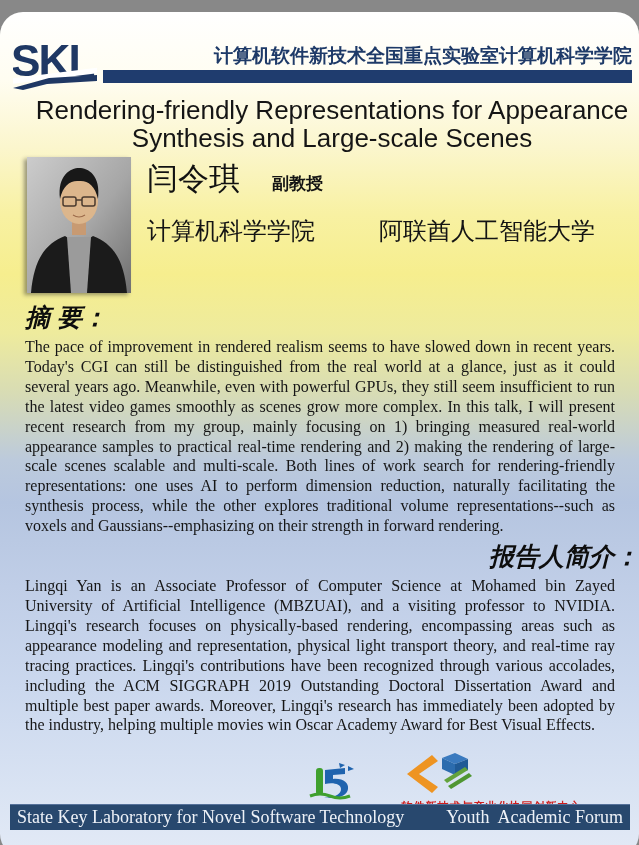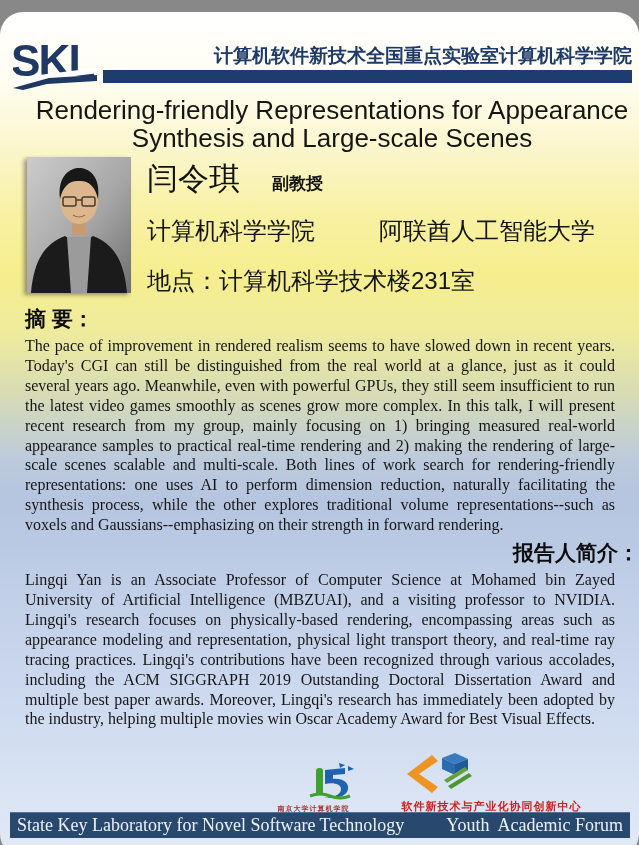--- a/index.html
+++ b/index.html
@@ -25,34 +25,34 @@
   .speaker-section{display:flex; margin:5px 0 0 27px;}
   .photo{width:104px; height:136px; flex:0 0 auto; box-shadow:-3px 2px 4px rgba(40,40,40,.45);}
   .info{margin-left:16px; padding-top:1px; flex:1;}
   .name-row{display:flex; align-items:baseline;gap:20px;}
   .name{font-family:"DejaVu Serif",serif; font-size:31px; color:#111;}
   .name-suffix{font-weight:bold; font-size:17px; margin-left:12px;}
   .info-grid{
     display:grid; grid-template-columns:232px auto; row-gap:18px;
     margin-top:15px; font-weight:normal; font-size:24px; white-space:nowrap;
   }
-  .section-heading{font-weight:bold; font-size:21px; margin:8px 0 3px 25px; color:#0d0d0d;}
+  .section-heading{font-weight:bold; font-size:25px; margin:8px 0 3px 25px; color:#0d0d0d;font-style:italic;}
   .section-heading.bio{margin-top:4px;text-align:right;}
   .paragraph{
     margin:0 24px 0 25px; text-align:justify;
     font-family:"Liberation Serif",serif; font-size:16px; line-height:19.9px; color:#161616;
   }
   .logos-row{position:absolute; right:16px; top:740px; display:flex; align-items:flex-end; gap:24px;}
   .logo{display:flex; flex-direction:column; align-items:flex-start;font-family:Liberation Mono, monospace;}
   .logo-cn-small{font-size:7px; font-weight:bold; color:#a1372c; letter-spacing:1px; margin-top:1px; white-space:nowrap;}
   .logo-en-small{font-size:5px; color:#2a6db5; white-space:nowrap;}
   .logo-cn-big{font-size:11px; font-weight:bold; color:#cf1f1f; letter-spacing:1px; margin-top:2px; white-space:nowrap;}
   .logo-en-tiny{font-size:4.5px; color:#8a9096; margin-top:1px; white-space:nowrap;}
   .footer-bar{
-    position:absolute; left:10px; right:9px; bottom:19px; height:25px;
+    position:absolute; left:10px; right:9px; bottom:27px; height:25px;
     background:#28486e; border-top:1px solid #55719a;
     display:flex; align-items:center; justify-content:center; gap:42px;
     font-family:"Liberation Serif",serif; font-size:18px; color:#eef2f8; white-space:pre;
   }
 </style>
 </head>
 <body>
 
 <div class="poster">
 
@@ -97,21 +97,20 @@
       <path d="M46,58 Q52,62 58,58" stroke="#9c6b4a" stroke-width="1.2" fill="none"></path>
     </svg>
     <div class="info">
       <div class="name-row">
         <span class="name">闫令琪</span>
         <span class="name-suffix">副教授</span>
       </div>
       <div class="info-grid">
         <span>计算机科学学院</span>
         <span>阿联酋人工智能大学</span>
-        <span>地点：计算机科学技术楼231室</span>
       </div>
     </div>
   </div>
 
   <div class="section-heading">摘 要：</div>
   <p class="paragraph">The pace of improvement in rendered realism seems to have slowed down in recent years. Today's CGI can still be distinguished from the real world at a glance, just as it could several years ago. Meanwhile, even with powerful GPUs, they still seem insufficient to run the latest video games smoothly as scenes grow more complex. In this talk, I will present recent research from my group, mainly focusing on 1) bringing measured real-world appearance samples to practical real-time rendering and 2) making the rendering of large-scale scenes scalable and multi-scale. Both lines of work search for rendering-friendly representations: one uses AI to perform dimension reduction, naturally facilitating the synthesis process, while the other explores traditional volume representations--such as voxels and Gaussians--emphasizing on their strength in forward rendering.</p>
 
   <div class="section-heading bio">报告人简介：</div>
   <p class="paragraph">Lingqi Yan is an Associate Professor of Computer Science at Mohamed bin Zayed University of Artificial Intelligence (MBZUAI), and a visiting professor to NVIDIA. Lingqi's research focuses on physically-based rendering, encompassing areas such as appearance modeling and representation, physical light transport theory, and real-time ray tracing practices. Lingqi's contributions have been recognized through various accolades, including the ACM SIGGRAPH 2019 Outstanding Doctoral Dissertation Award and multiple best paper awards. Moreover, Lingqi's research has immediately been adopted by the industry, helping multiple movies win Oscar Academy Award for Best Visual Effects.</p>
 

